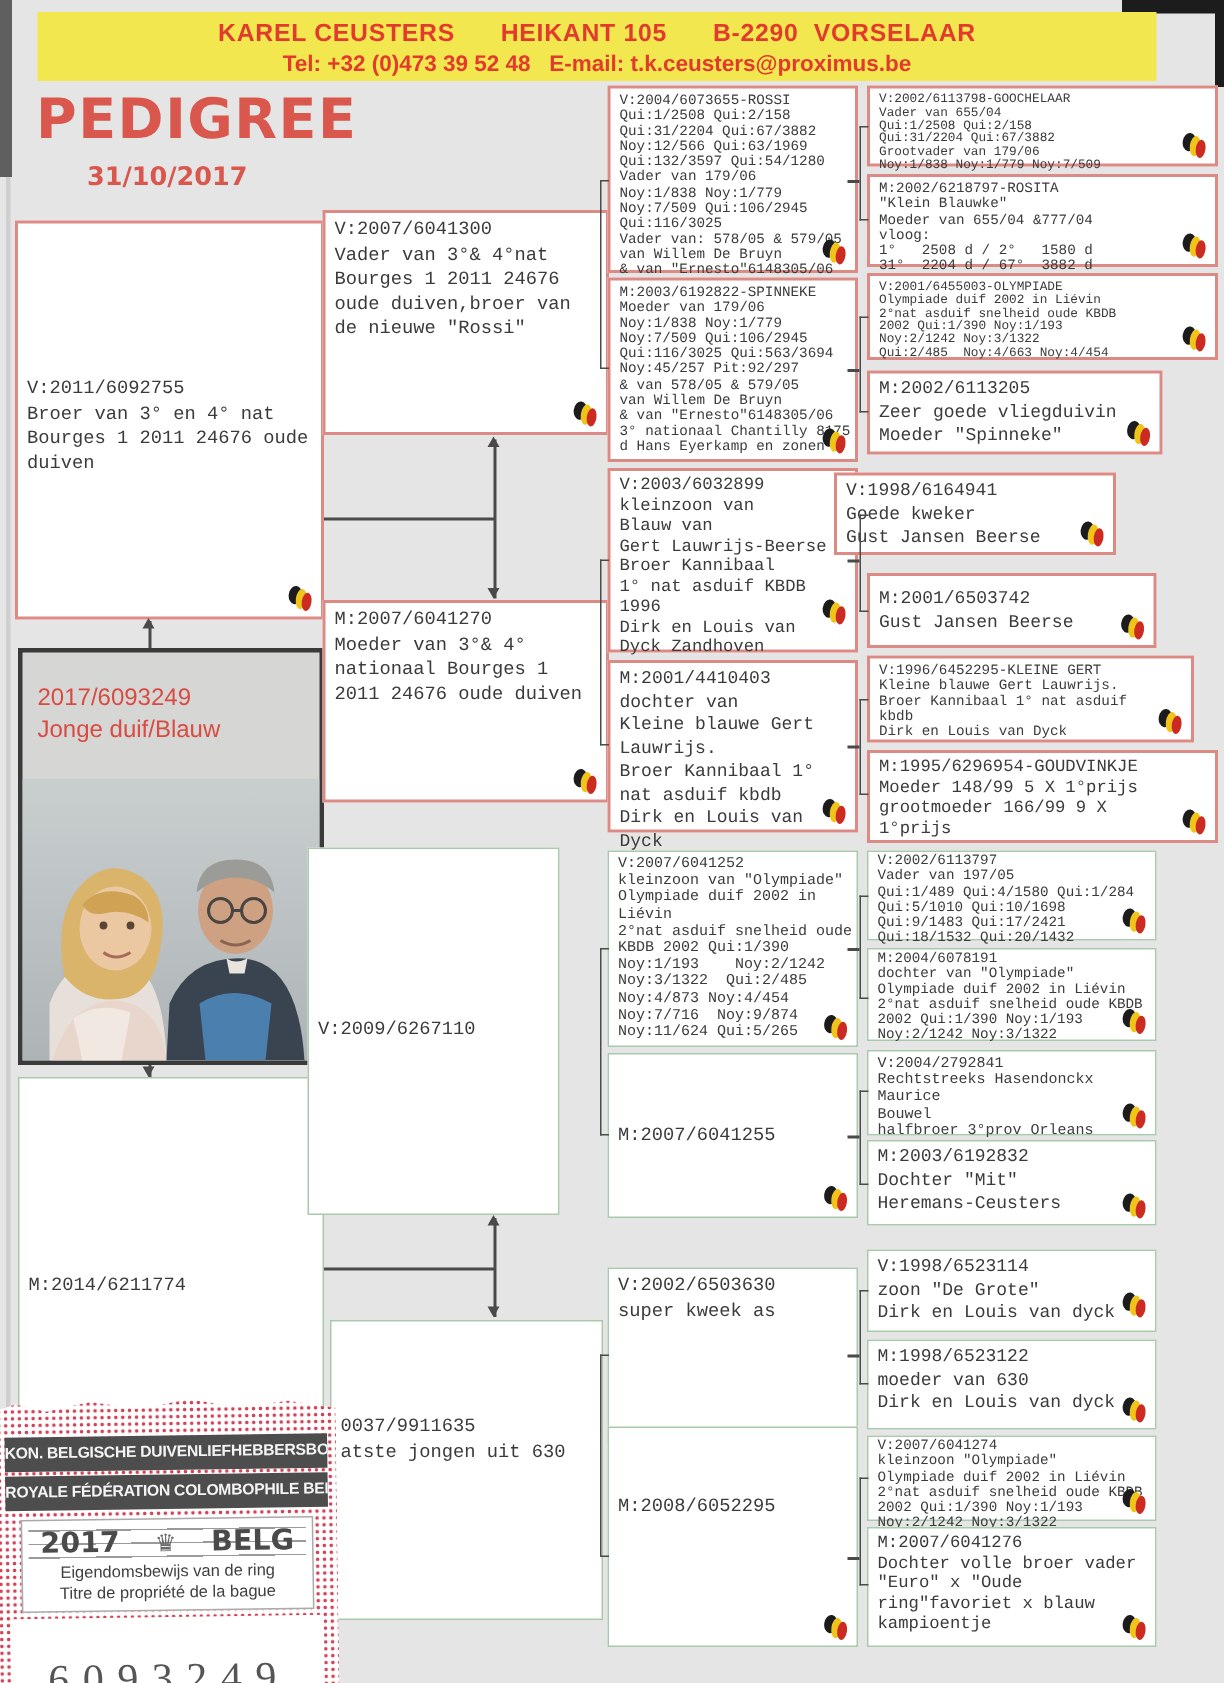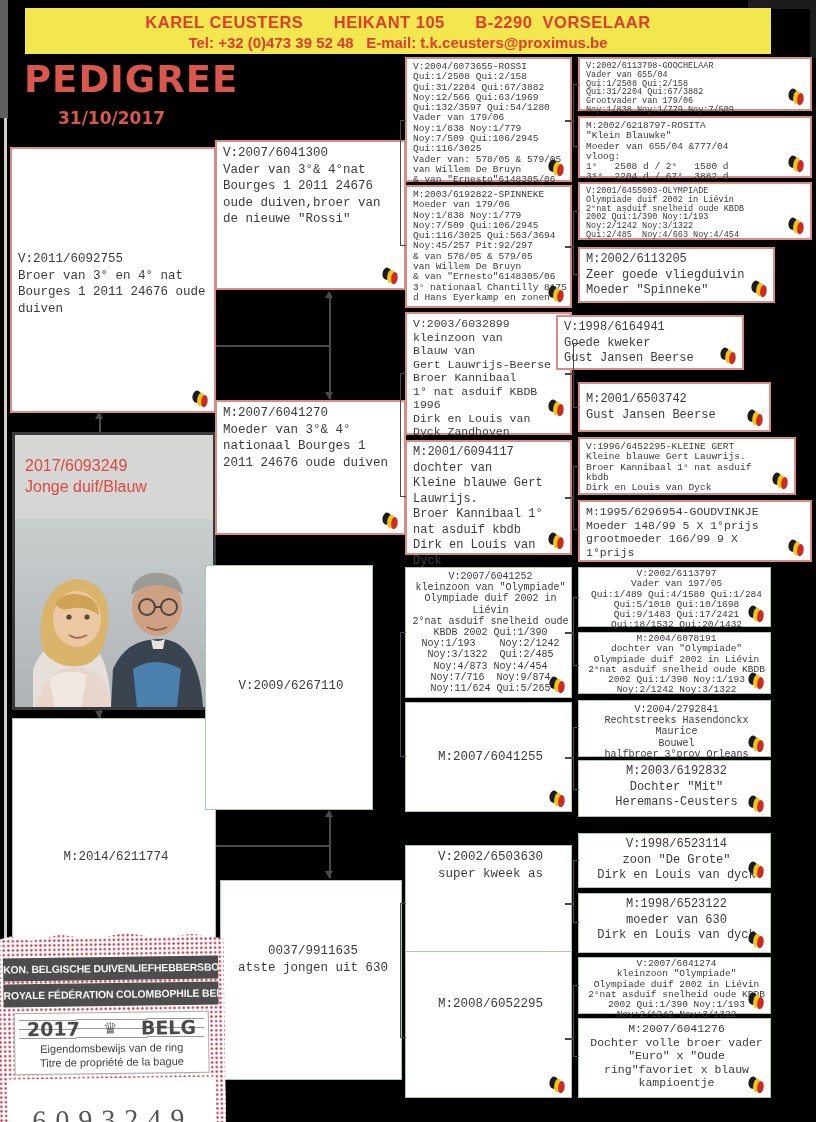--- a/index.html
+++ b/index.html
@@ -1,37 +1,37 @@
 <!DOCTYPE html>
 <html style="--header_bg: #f3e74f; --header_text: #e23b2e; --title_red: #d9574d; --box_red: #dc8a84; --box_green: #a9c9ab; --stamp_red: #cf4458; --text_dark: #3b3b3b;"><head>
 <meta charset="utf-8">
 <style>
   html,body{margin:0;padding:0;background:#888;}
-  .page{position:relative;width:816px;height:1122px;background:#000000;overflow:hidden;
+  .page{position:relative;width:816px;height:1122px;background:#e5e5e5;overflow:hidden;
         font-family:"Liberation Mono",monospace;margin:0 auto;}
   
   .scan-strip-left{position:absolute;left:0;top:0;width:8px;height:118px;background:#5f5f5f;}
   .scan-strip-left2{position:absolute;left:4px;top:118px;width:3px;height:1004px;background:#cfcfcf;}
   .scan-bar-topright{position:absolute;left:748px;top:0;width:68px;height:9px;background:#1c1c1c;}
   .scan-bar-right{position:absolute;left:810px;top:0;width:6px;height:58px;background:#1c1c1c;}
 
   .header{position:absolute;left:25px;top:8px;width:746px;height:46px;background:var(--header_bg);
           color:var(--header_text);font-family:"Liberation Sans",sans-serif;font-weight:bold;
           text-align:center;}
   .header .h1{font-size:16.5px;letter-spacing:.5px;padding-top:5px;white-space:pre;}
   .header .h2{font-size:15px;padding-top:2px;white-space:pre;}
 
   .title{position:absolute;left:24px;top:58px;color:var(--title_red);
          font-family:"DejaVu Sans",sans-serif;font-weight:bold;font-size:37px;letter-spacing:1px;}
   .date{position:absolute;left:58px;top:108px;color:var(--title_red);
         font-family:"DejaVu Sans",sans-serif;font-weight:bold;font-size:17px;}
 
   .node{position:absolute;background:#fff;box-sizing:border-box;}
   .node.red{border:2px solid var(--box_red);}
-  .node.green{border:1.5px solid var(--box_green);text-align:center;}
+  .node.green{border:1.5px solid var(--box_green);}
   .node-text{display:block;white-space:pre-wrap;color:var(--text_dark);
              padding:3px 2px 2px 6px;box-sizing:border-box;}
   .fs8{font-size:8.5px;line-height:8.8px;}
   .fs9{font-size:9.5px;line-height:10.3px;}
   .fs10{font-size:10px;line-height:11.2px;}
   .fs11{font-size:11.5px;line-height:13.5px;}
   .fs12{font-size:12px;line-height:15.5px;}
   .fs13{font-size:12.5px;line-height:16.5px;}
   .beicon{position:absolute;right:5px;bottom:3px;width:17px;height:19px;}
   .beicon svg{width:100%;height:100%;}
@@ -234,21 +234,21 @@
 Dyck Zandhoven</span>
     <span class="beicon" style="bottom:16px"><svg viewBox="0 0 20 22" xmlns="http://www.w3.org/2000/svg">
           <g transform="rotate(8 10 11)">
             <ellipse cx="5.5" cy="9.5" rx="5.2" ry="7.2" fill="#1c1c1c"></ellipse>
             <ellipse cx="10.5" cy="12" rx="4.2" ry="8" fill="#f0c419"></ellipse>
             <ellipse cx="15" cy="13.5" rx="3.8" ry="7.2" fill="#cc2b22"></ellipse>
           </g>
         </svg></span>
   </div>
   <div class="node red" style="left:405px;top:440px;width:167px;height:115px">
-    <span class="node-text fs12">M:2001/6094117
+    <span class="node-text fs12">M:2001/4410403
 dochter van
 Kleine blauwe Gert
 Lauwrijs.
 Broer Kannibaal 1°
 nat asduif kbdb
 Dirk en Louis van Dyck</span>
     <span class="beicon"><svg viewBox="0 0 20 22" xmlns="http://www.w3.org/2000/svg">
           <g transform="rotate(8 10 11)">
             <ellipse cx="5.5" cy="9.5" rx="5.2" ry="7.2" fill="#1c1c1c"></ellipse>
             <ellipse cx="10.5" cy="12" rx="4.2" ry="8" fill="#f0c419"></ellipse>

